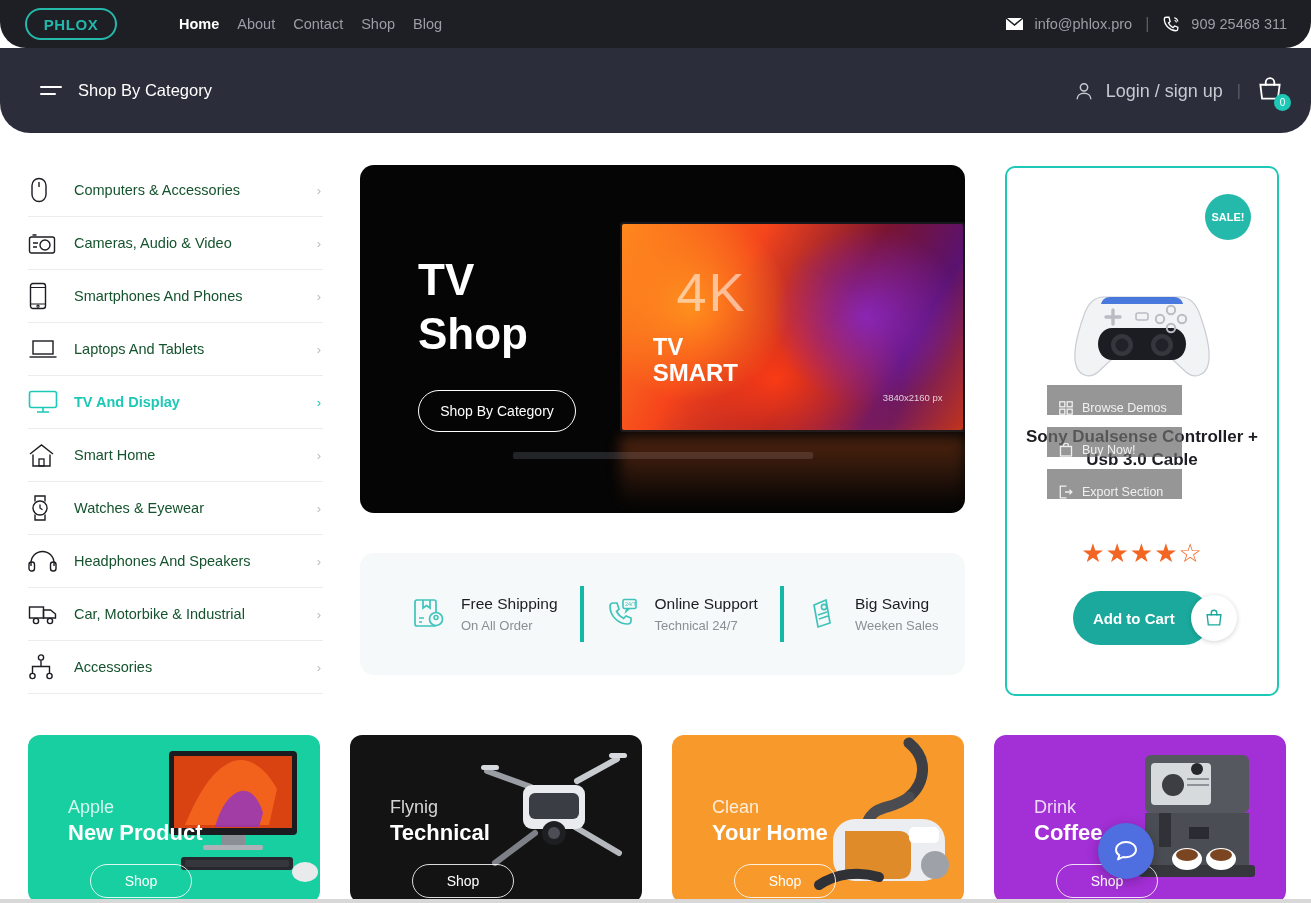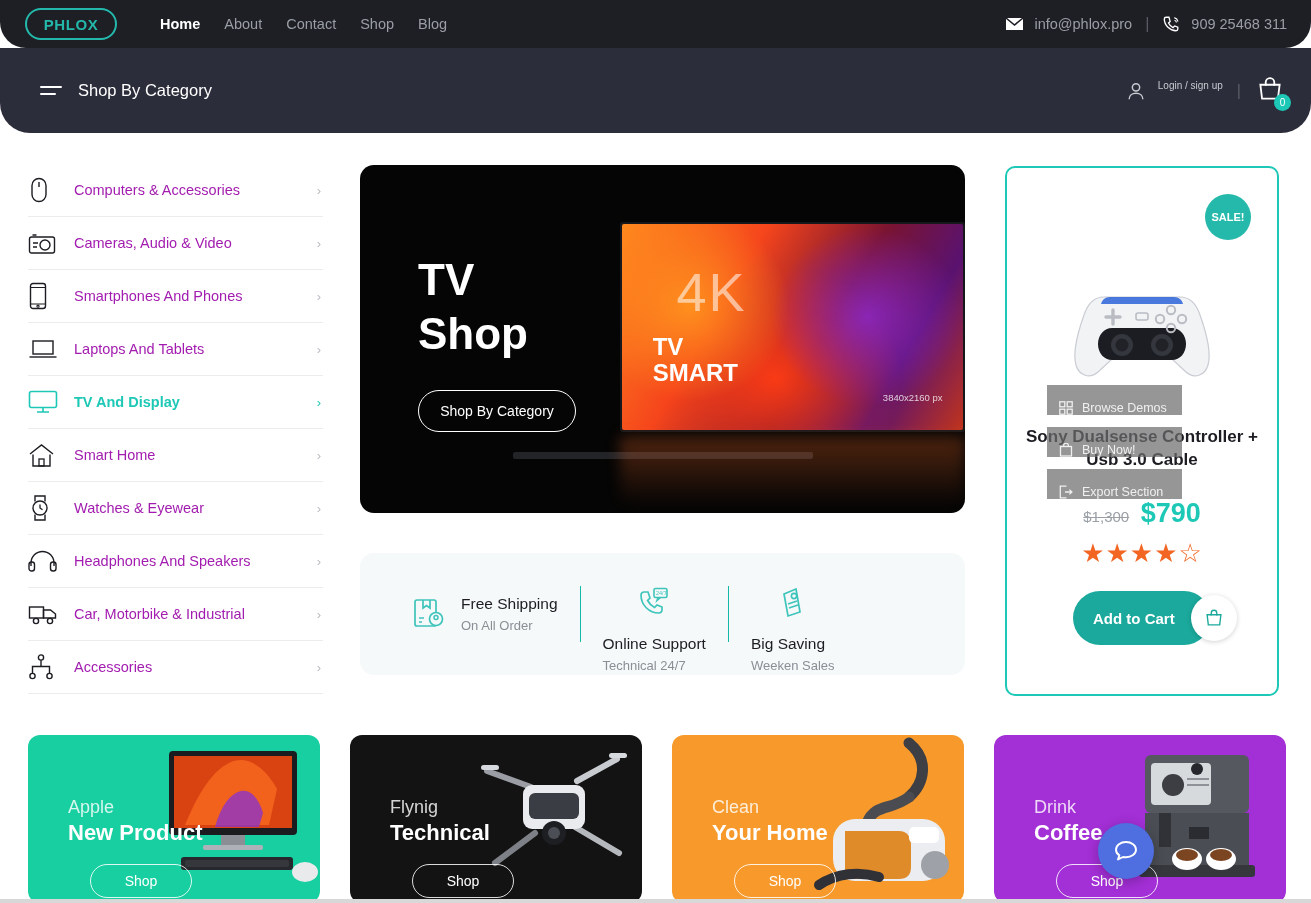--- a/index.html
+++ b/index.html
@@ -22,21 +22,21 @@
     z-index: 6;
   }
   .logo {
     margin-left: 25px;
     width: 92px; height: 32px;
     border: 2px solid #24b8ab;
     border-radius: 16px;
     display: flex; align-items: center; justify-content: center;
     color: #24b8ab; font-size: 15px; font-weight: bold; letter-spacing: .6px;
   }
-  .mainnav { display: flex; align-items: center; gap: 24px; margin-left: 43px; }
+  .mainnav { display: flex; align-items: center; gap: 18px; margin-left: 62px; }
   .mainnav a { font-size: 14.5px; color: #9b9ea6; text-decoration: none; }
   .mainnav a.active { color: #ffffff; font-weight: bold; }
 
   .topright { margin-left: auto; margin-right: 24px; display: flex; align-items: center; gap: 13px; }
   .tr-item { display: flex; align-items: center; gap: 10px; color: #9b9ea6; font-size: 14.5px; }
   .tr-sep { color: #5a5d66; font-size: 16px; }
   .ic { display: inline-flex; align-items: center; justify-content: center; }
 
   
   .searchbar {
@@ -74,40 +74,40 @@
   .searchbtn {
     margin-right: 3px;
     height: 44px; padding: 0 22px;
     background: #1ec8b6;
     border: none; border-radius: 22px;
     color: #fff; font-size: 15px; cursor: pointer;
     display: flex; align-items: center; gap: 9px;
     font-family: "Liberation Sans", sans-serif;
   }
   .userarea { margin-left: auto; margin-right: 26px; display: flex; align-items: center; gap: 14px; }
-  .login { display: flex; align-items: flex-start; gap: 11px; color: #c8cad1; font-size: 10px; cursor: pointer; }
+  .login { display: flex; align-items: flex-end; gap: 11px; color: #c8cad1; font-size: 18px; cursor: pointer; }
   .cartbox { position: relative; cursor: pointer; }
   .cartbadge {
     position: absolute; right: -6px; bottom: -3px;
     width: 17px; height: 17px; border-radius: 50%;
     background: #1ec8b6; color: #fff;
     font-size: 10px; display: flex; align-items: center; justify-content: center;
   }
 
   
   .sidebar { position: absolute; left: 28px; top: 164px; width: 295px; }
   .cat {
     display: flex; align-items: center;
     height: 53px;
     border-bottom: 1px solid #ececec;
     cursor: pointer;
   }
   .cat:last-child { border-bottom: 1px solid #ececec; }
   .cat-ic { width: 40px; display: flex; align-items: center; justify-content: flex-start; }
-  .cat-label { flex: 1; font-size: 14.5px; color: #a21caf; margin-left: 6px; }
+  .cat-label { flex: 1; font-size: 14.5px; color: #14532d; margin-left: 6px; }
   .cat.active .cat-label { color: #1ec8b6; font-weight: bold; }
   .chev { color: #b9bcc2; font-size: 13px; margin-right: 2px; }
   .cat.active .chev { color: #1ec8b6; }
 
   
   .hero {
     position: absolute; left: 360px; top: 165px;
     width: 605px; height: 348px;
     border-radius: 14px; overflow: hidden;
     background: #050505;
@@ -161,21 +161,21 @@
   }
 
   
   .features {
     position: absolute; left: 360px; top: 553px;
     width: 605px; height: 122px;
     background: #f5f9f9; border-radius: 14px;
     display: flex; align-items: center;
   }
   .feat { display: flex; align-items: center; gap: 15px; padding: 0 22px; height: 56px; }
-  .feat + .feat { border-left: 1px solid #14b8a6; flex-direction: column; }
+  .feat + .feat { border-left: 4px solid #14b8a6; }
   .feat:first-child { margin-left: 30px; }
   .feat-t { font-size: 15.5px; color: #1c1c22; font-weight: 500; }
   .feat-s { font-size: 13px; color: #8a8f96; margin-top: 5px; }
 
   
   .product {
     position: absolute; left: 1005px; top: 166px;
     width: 274px; height: 530px;
     background: #fff;
     border: 2px solid #1ec8b6; border-radius: 10px;
@@ -528,24 +528,20 @@
           <circle cx="110" cy="72" r="6.5" fill="#202228"></circle>
         <path d="M54 44h14M61 37v14" stroke="#b9bcc3" stroke-width="3.4" stroke-linecap="round"></path>
         <circle cx="119" cy="37" r="4.2" fill="none" stroke="#b9bcc3" stroke-width="2"></circle>
         <circle cx="130" cy="46" r="4.2" fill="none" stroke="#b9bcc3" stroke-width="2"></circle>
         <circle cx="119" cy="55" r="4.2" fill="none" stroke="#b9bcc3" stroke-width="2"></circle>
         <circle cx="108" cy="46" r="4.2" fill="none" stroke="#b9bcc3" stroke-width="2"></circle>
         <rect x="84" y="40" width="12" height="7" rx="2" fill="none" stroke="#b9bcc3" stroke-width="1.6"></rect>
       </svg>
     </div>
     <div class="ptitle">Sony Dualsense Controller + Usb 3.0 Cable</div>
-    <div class="pprice">
-      <span class="old">$1,300</span>
-      <span class="new">$790</span>
-    </div>
     <div class="stars">
       <span>★</span><span>★</span><span>★</span><span>★</span><span>☆</span>
     </div>
     <div class="addcart">
       <span>Add to Cart</span>
       <span class="cartcircle">
         <svg width="22" height="22" viewBox="0 0 24 24">
             <path d="M4.5 8.5h15l-1.3 11H5.8z" fill="none" stroke="#1aa99c" stroke-width="1.5"></path>
             <path d="M9 9.2V6.6a3 3 0 016 0v2.6" fill="none" stroke="#1aa99c" stroke-width="1.5"></path>
           </svg>

